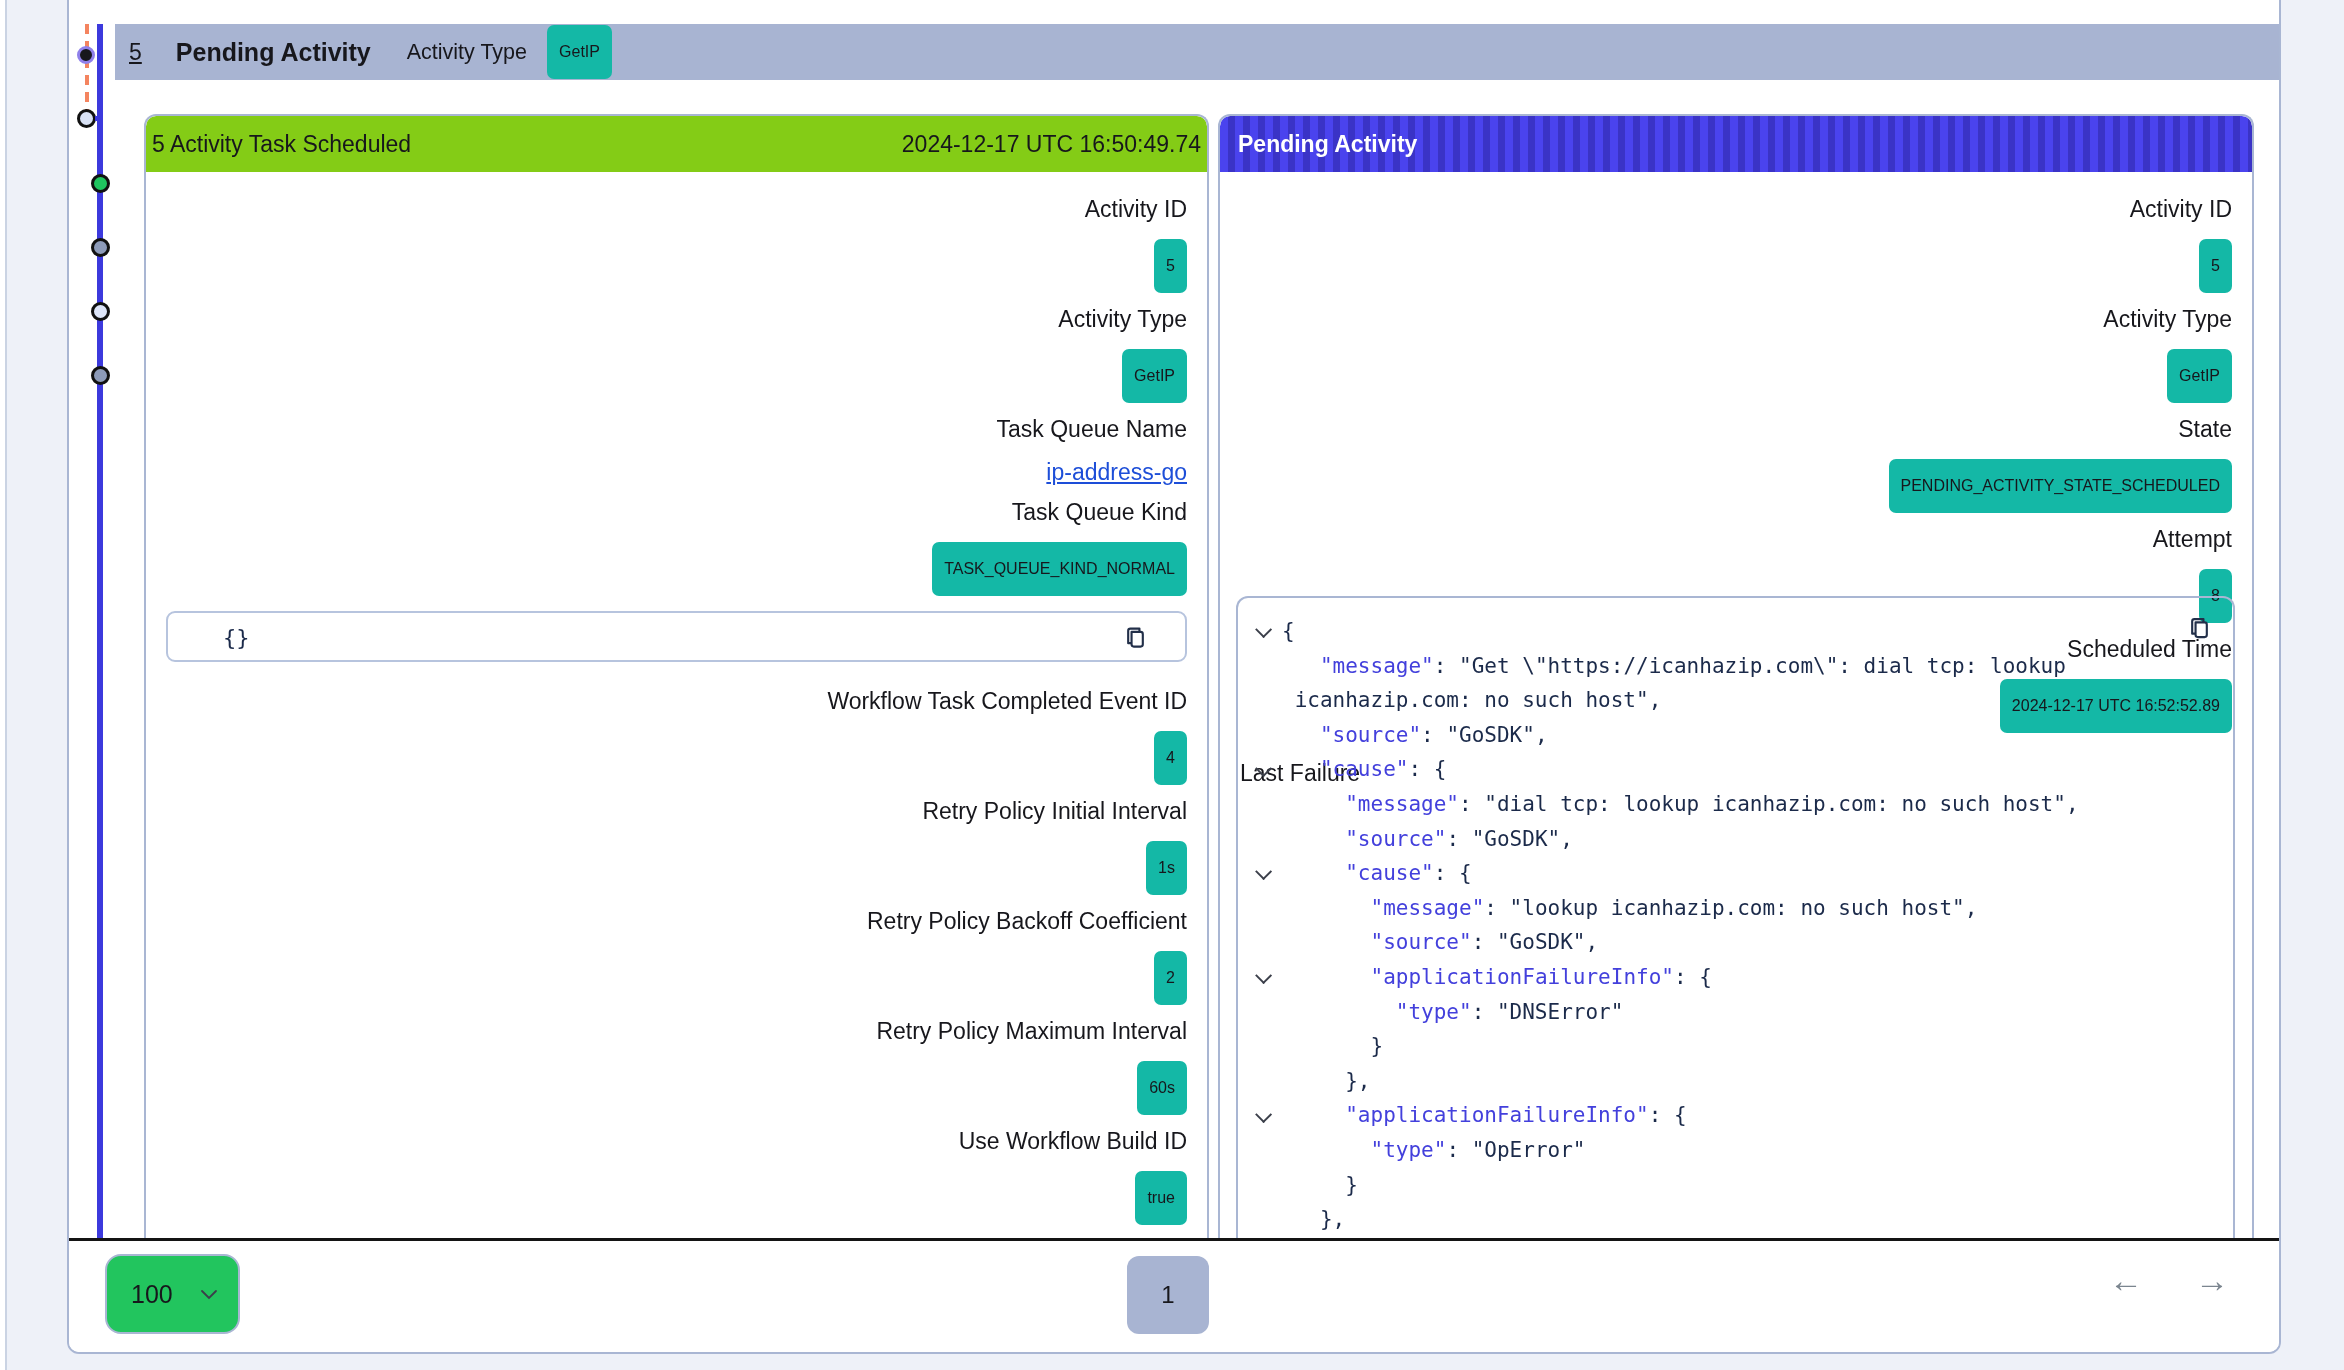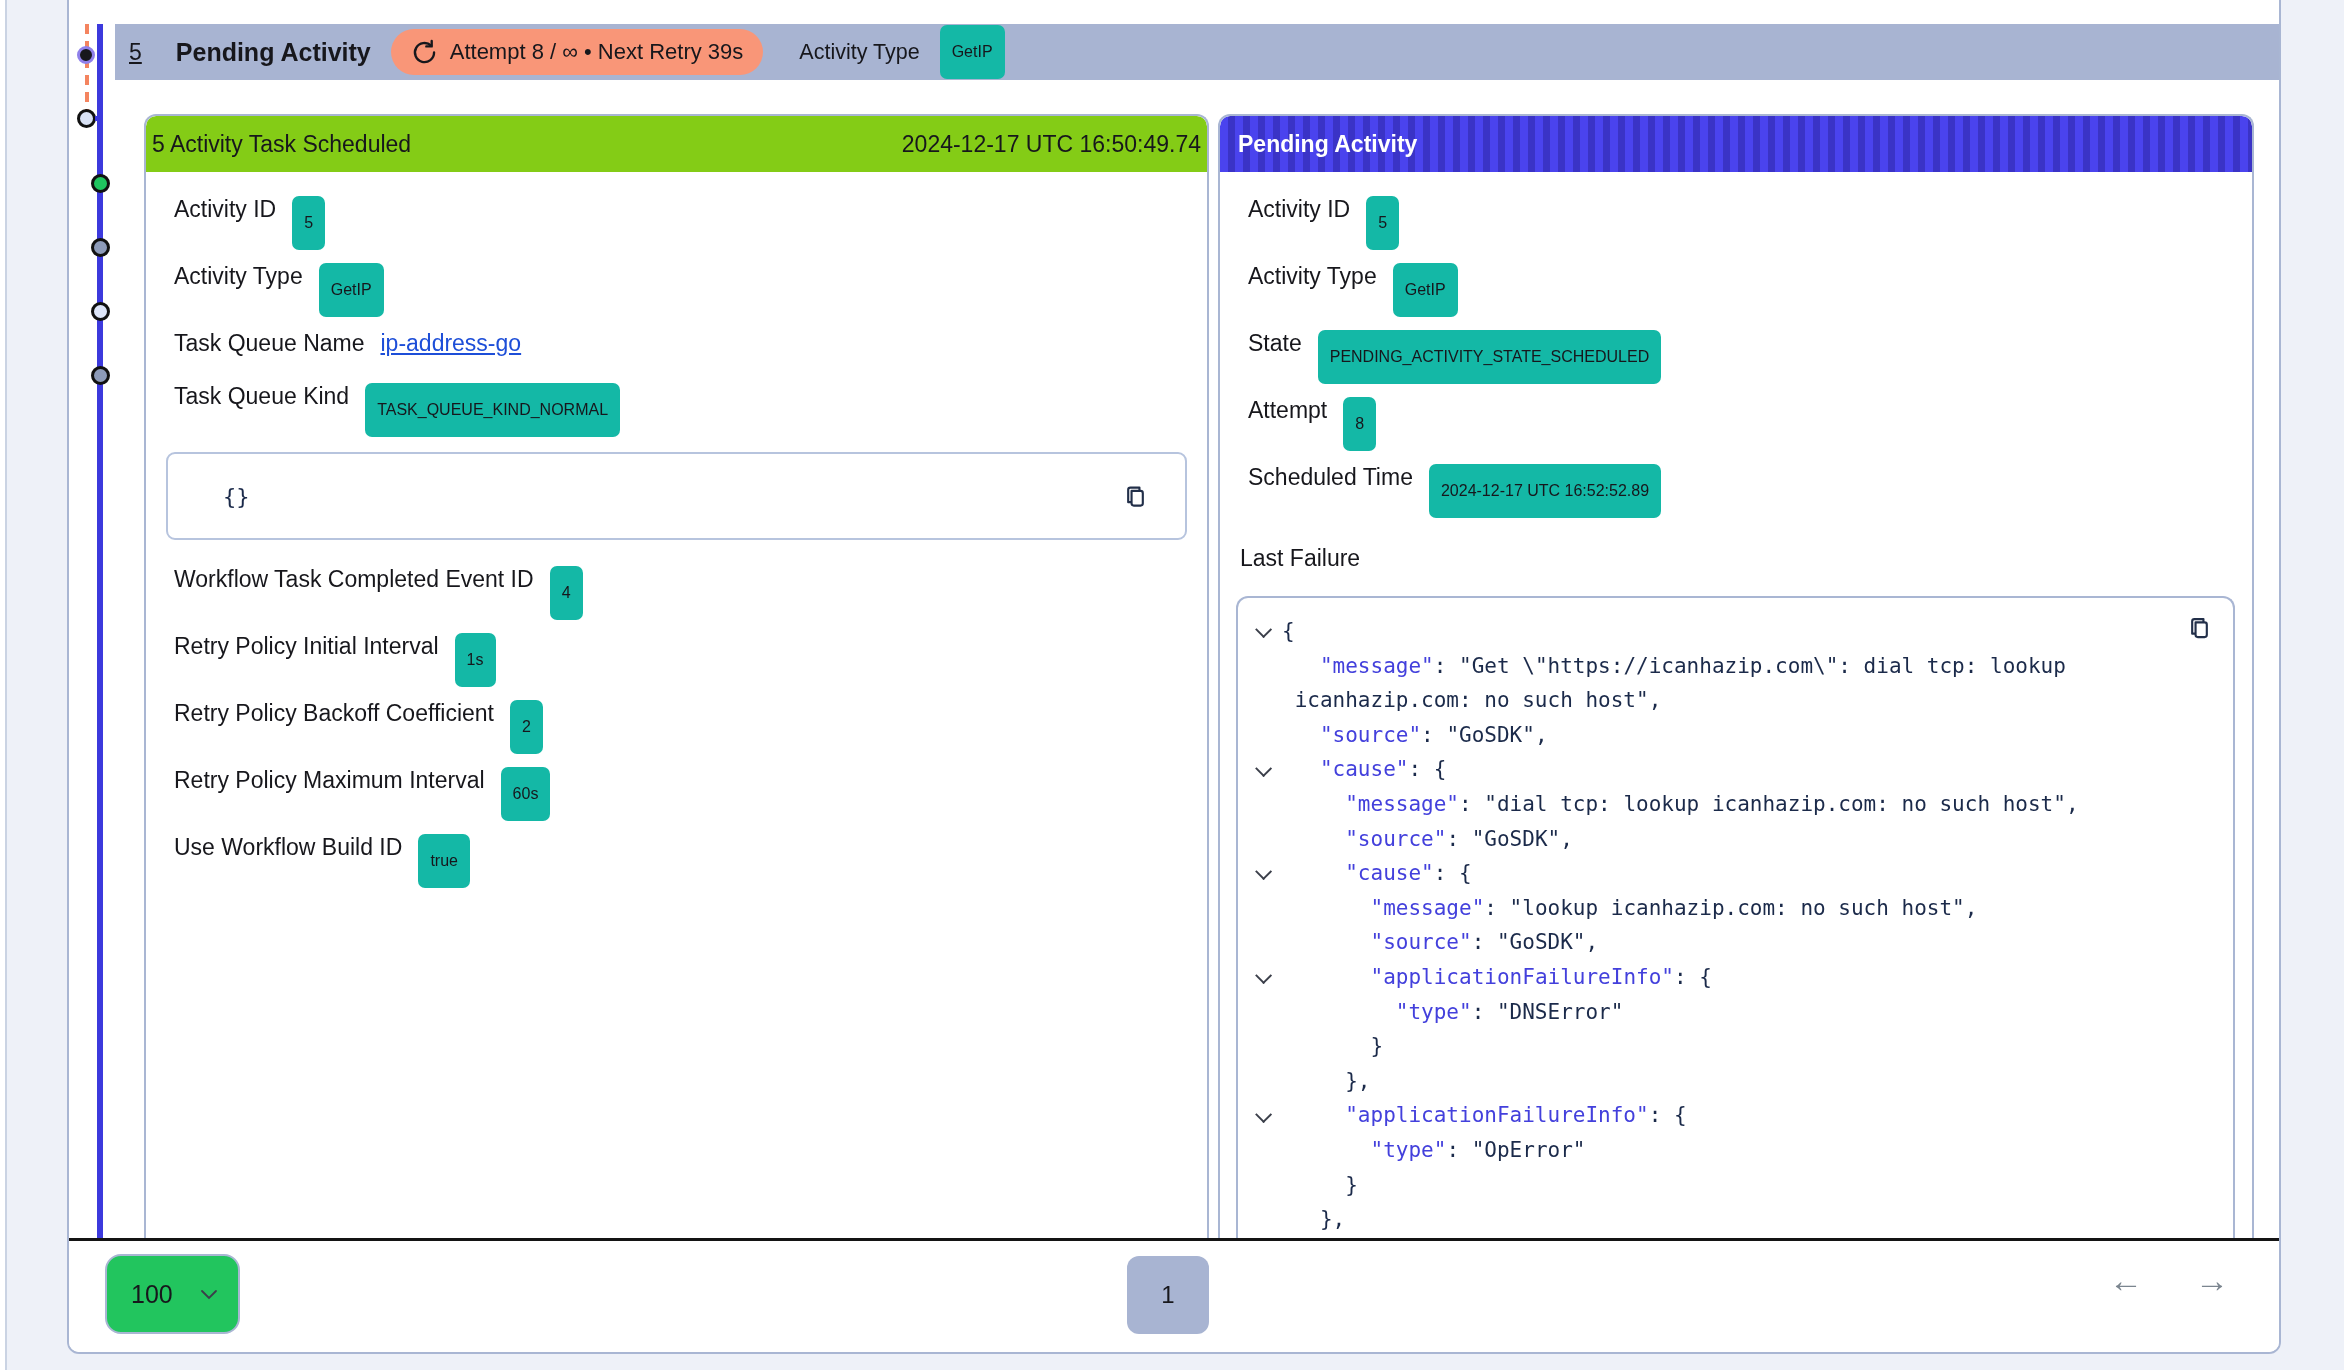--- a/index.html
+++ b/index.html
@@ -60,21 +60,21 @@
     display:flex;align-items:center;justify-content:space-between;
     padding:0 6px;font-size:23px;
   }
   .panel-right-header{
     height:56px;flex:0 0 56px;border-radius:10px 10px 0 0;
     background:repeating-linear-gradient(90deg,#4a43ee 0 8px,#3a33c6 8px 15px);
     display:flex;align-items:center;padding:0 18px;
     color:#ffffff;font-size:23px;font-weight:700;
   }
   .panel-body{padding:12px 20px 0 20px;flex:1;display:flex;flex-direction:column;overflow:hidden;position:relative;}
-  .field-row{display:flex;align-items:flex-start;gap:16px;margin:12px 0 13px 8px;min-height:40px;font-size:23px;}
+  .field-row{display:flex;align-items:flex-end;gap:16px;margin:12px 0 13px 16px;min-height:40px;font-size:23px;flex-direction:column;}
   .field-label{white-space:nowrap;}
   .field-link{font-size:23px;text-decoration:underline;color:#1d4ed8;cursor:pointer;}
   .section-label{font-size:23px;margin:14px 0 10px 0;}
   
   .header-box{
     border:2px solid #b7c4de;border-radius:9px;height:84px;position:relative;
     margin:2px 0 14px 0;
   }
   .header-box-content{
     position:absolute;left:55px;top:50%;transform:translateY(-50%);
@@ -132,29 +132,20 @@
   <div class="dot dot-light1"></div>
   <div class="dot-connector"></div>
   <div class="dot dot-green"></div>
   <div class="dot dot-slate1"></div>
   <div class="dot dot-light2"></div>
   <div class="dot dot-slate2"></div>
 
   <div class="event-header-bar">
     <span class="event-id">5</span>
     <span class="event-title">Pending Activity</span>
-    <span class="retry-badge">
-      <span>
-        <svg width="27" height="27" viewBox="0 0 24 24" fill="none" stroke="#17171c" stroke-width="2.1" stroke-linecap="round" stroke-linejoin="round">
-          <path d="M20.5 12a8.5 8.5 0 1 1-2.6-6.1"></path>
-          <polyline points="18.4,1.8 18.4,6.6 13.6,6.6"></polyline>
-        </svg>
-      </span>
-      <span>Attempt 8 / ∞ • Next Retry 39s</span>
-    </span>
     <span class="header-type-label">Activity Type</span>
     <span class="badge">GetIP</span>
   </div>
 
   <div class="detail-panel panel-left">
     <div class="panel-left-header">
       <span>5 Activity Task Scheduled</span>
       <span>2024-12-17 UTC 16:50:49.74</span>
     </div>
     <div class="panel-body">

